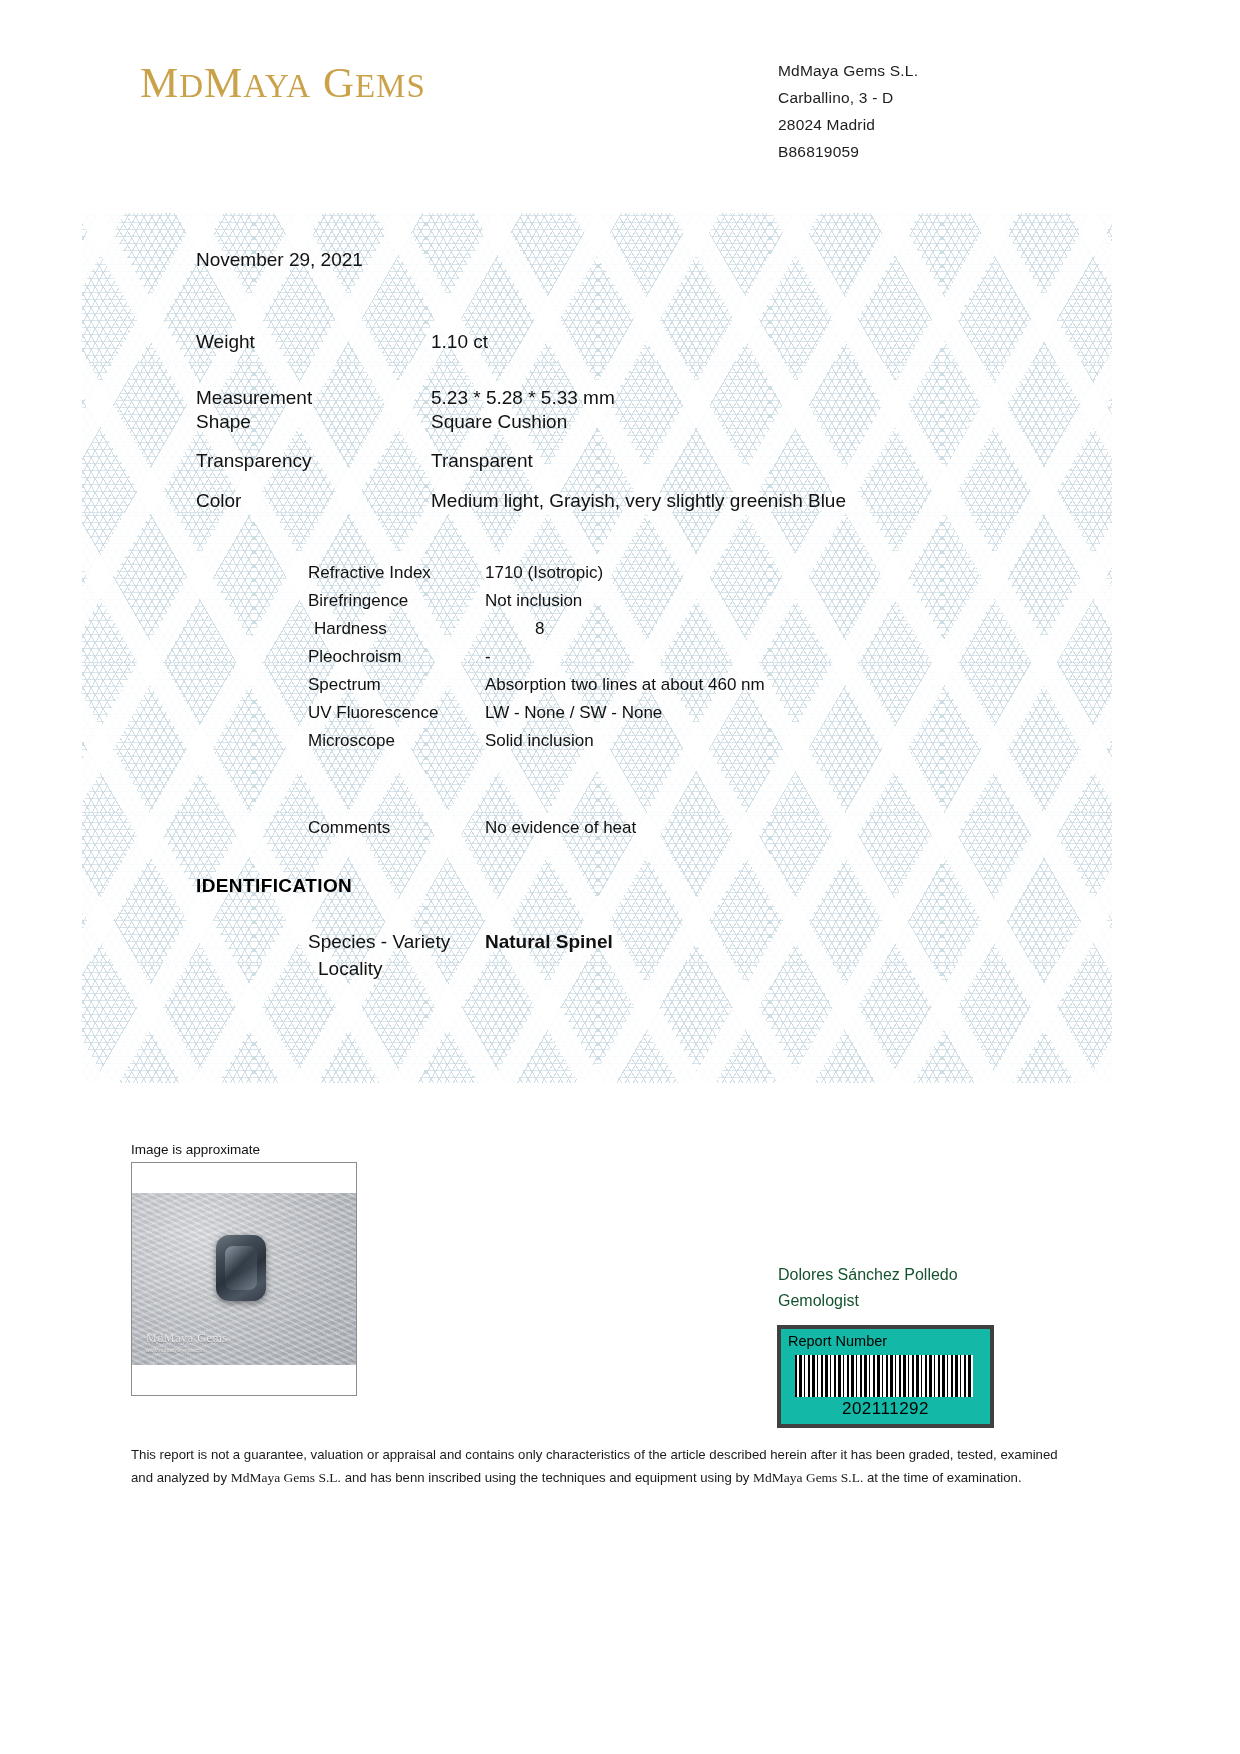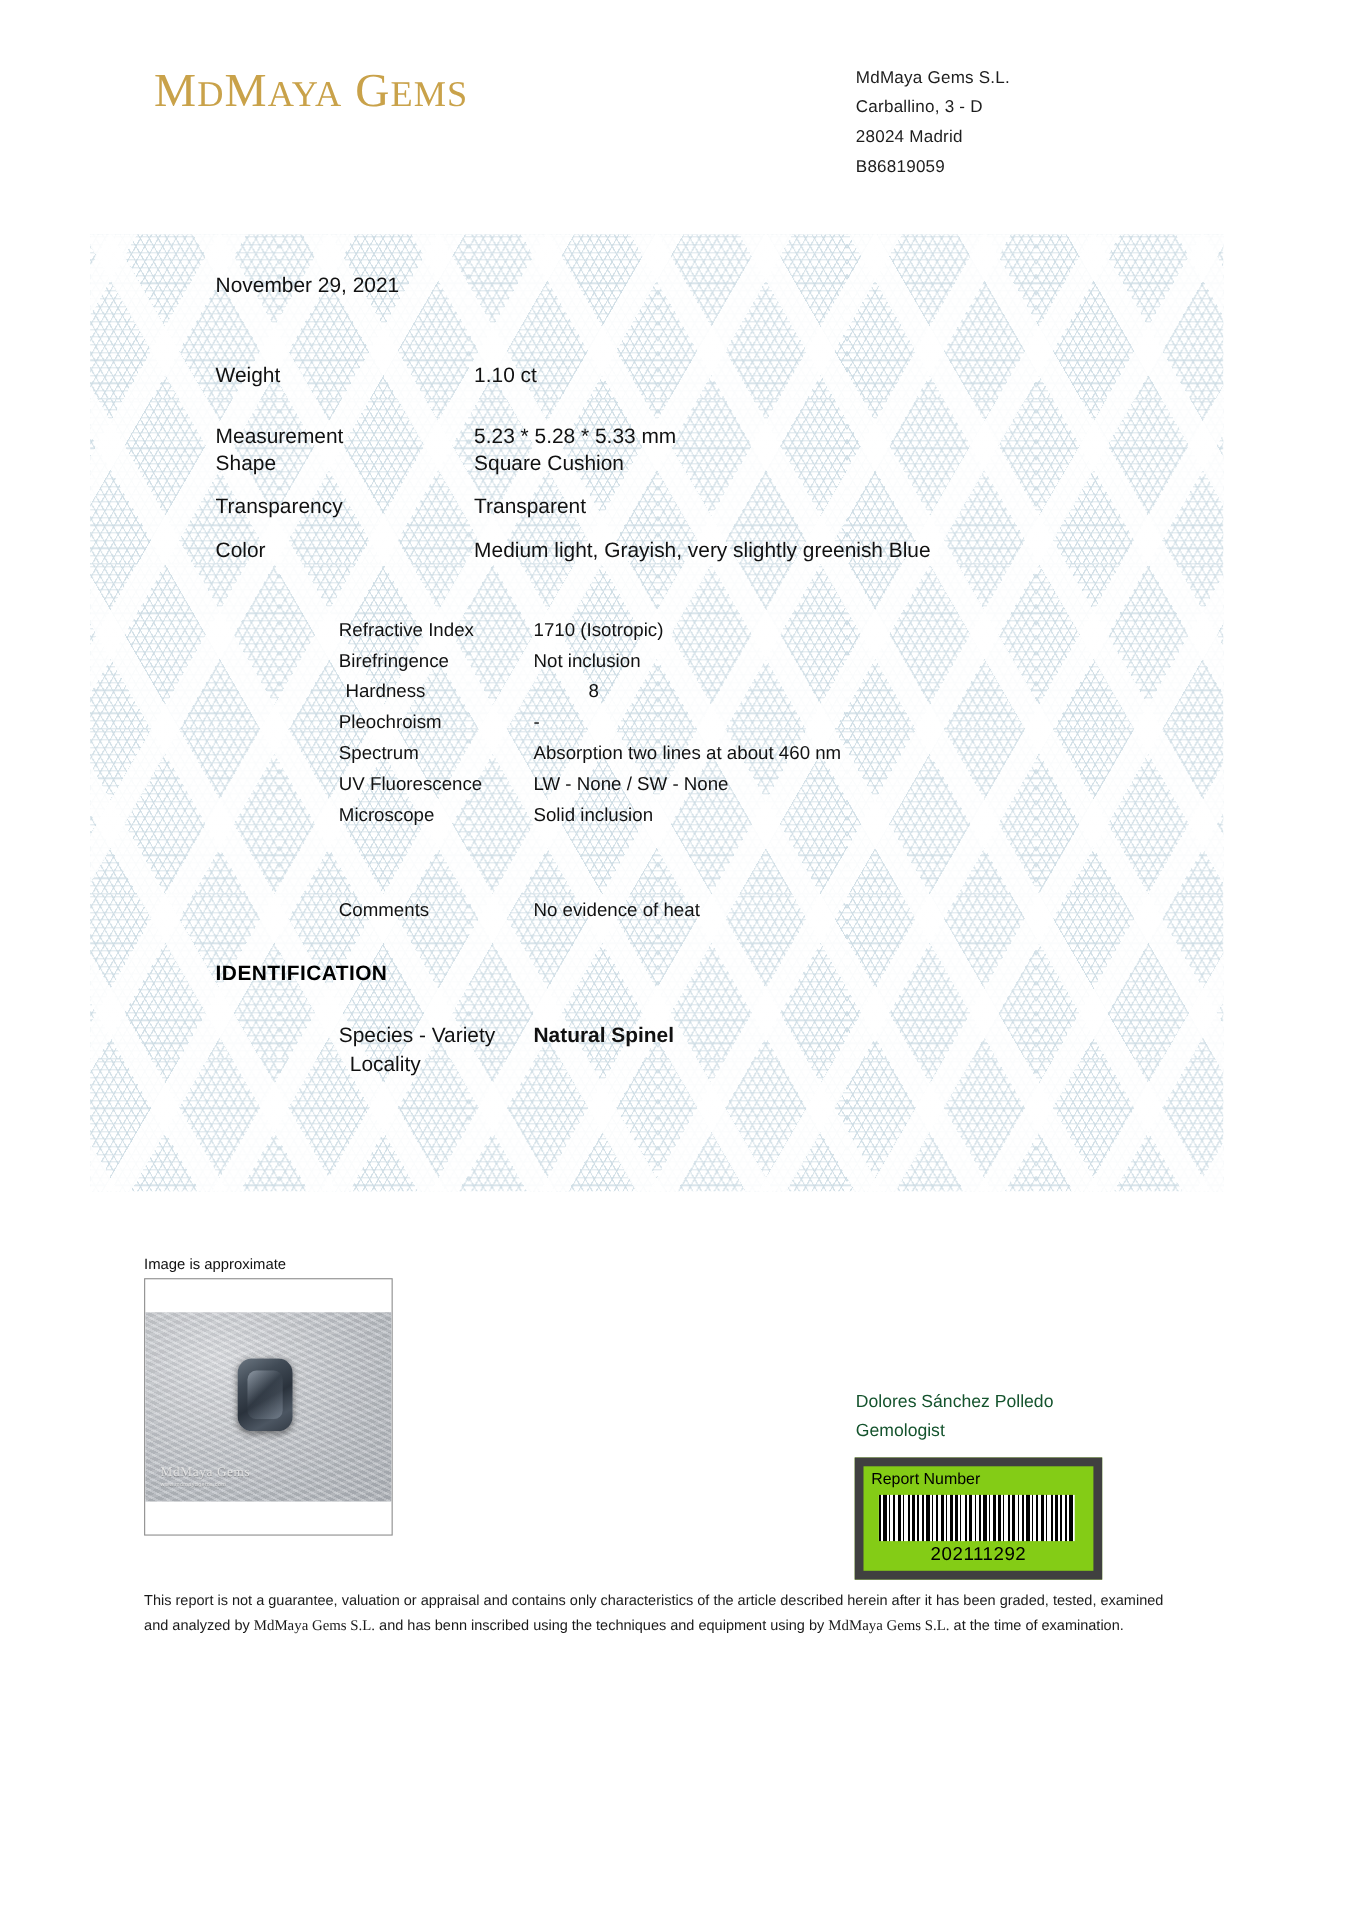--- a/index.html
+++ b/index.html
@@ -211,22 +211,22 @@
     font-size: 16px;
     line-height: 26px;
     color: #14532d;
   }
   .barcode-box {
     position: absolute;
     left: 777px;
     top: 1325px;
     width: 209px;
     height: 95px;
-    border: 8px solid #404040;
-    background: #84cc16;
+    border: 4px solid #404040;
+    background: #14b8a6;
   }
   .barcode-label {
     position: absolute;
     left: 7px;
     top: 4px;
     font-size: 14.5px;
     color: #000;
   }
   .barcode-bars {
     position: absolute;

